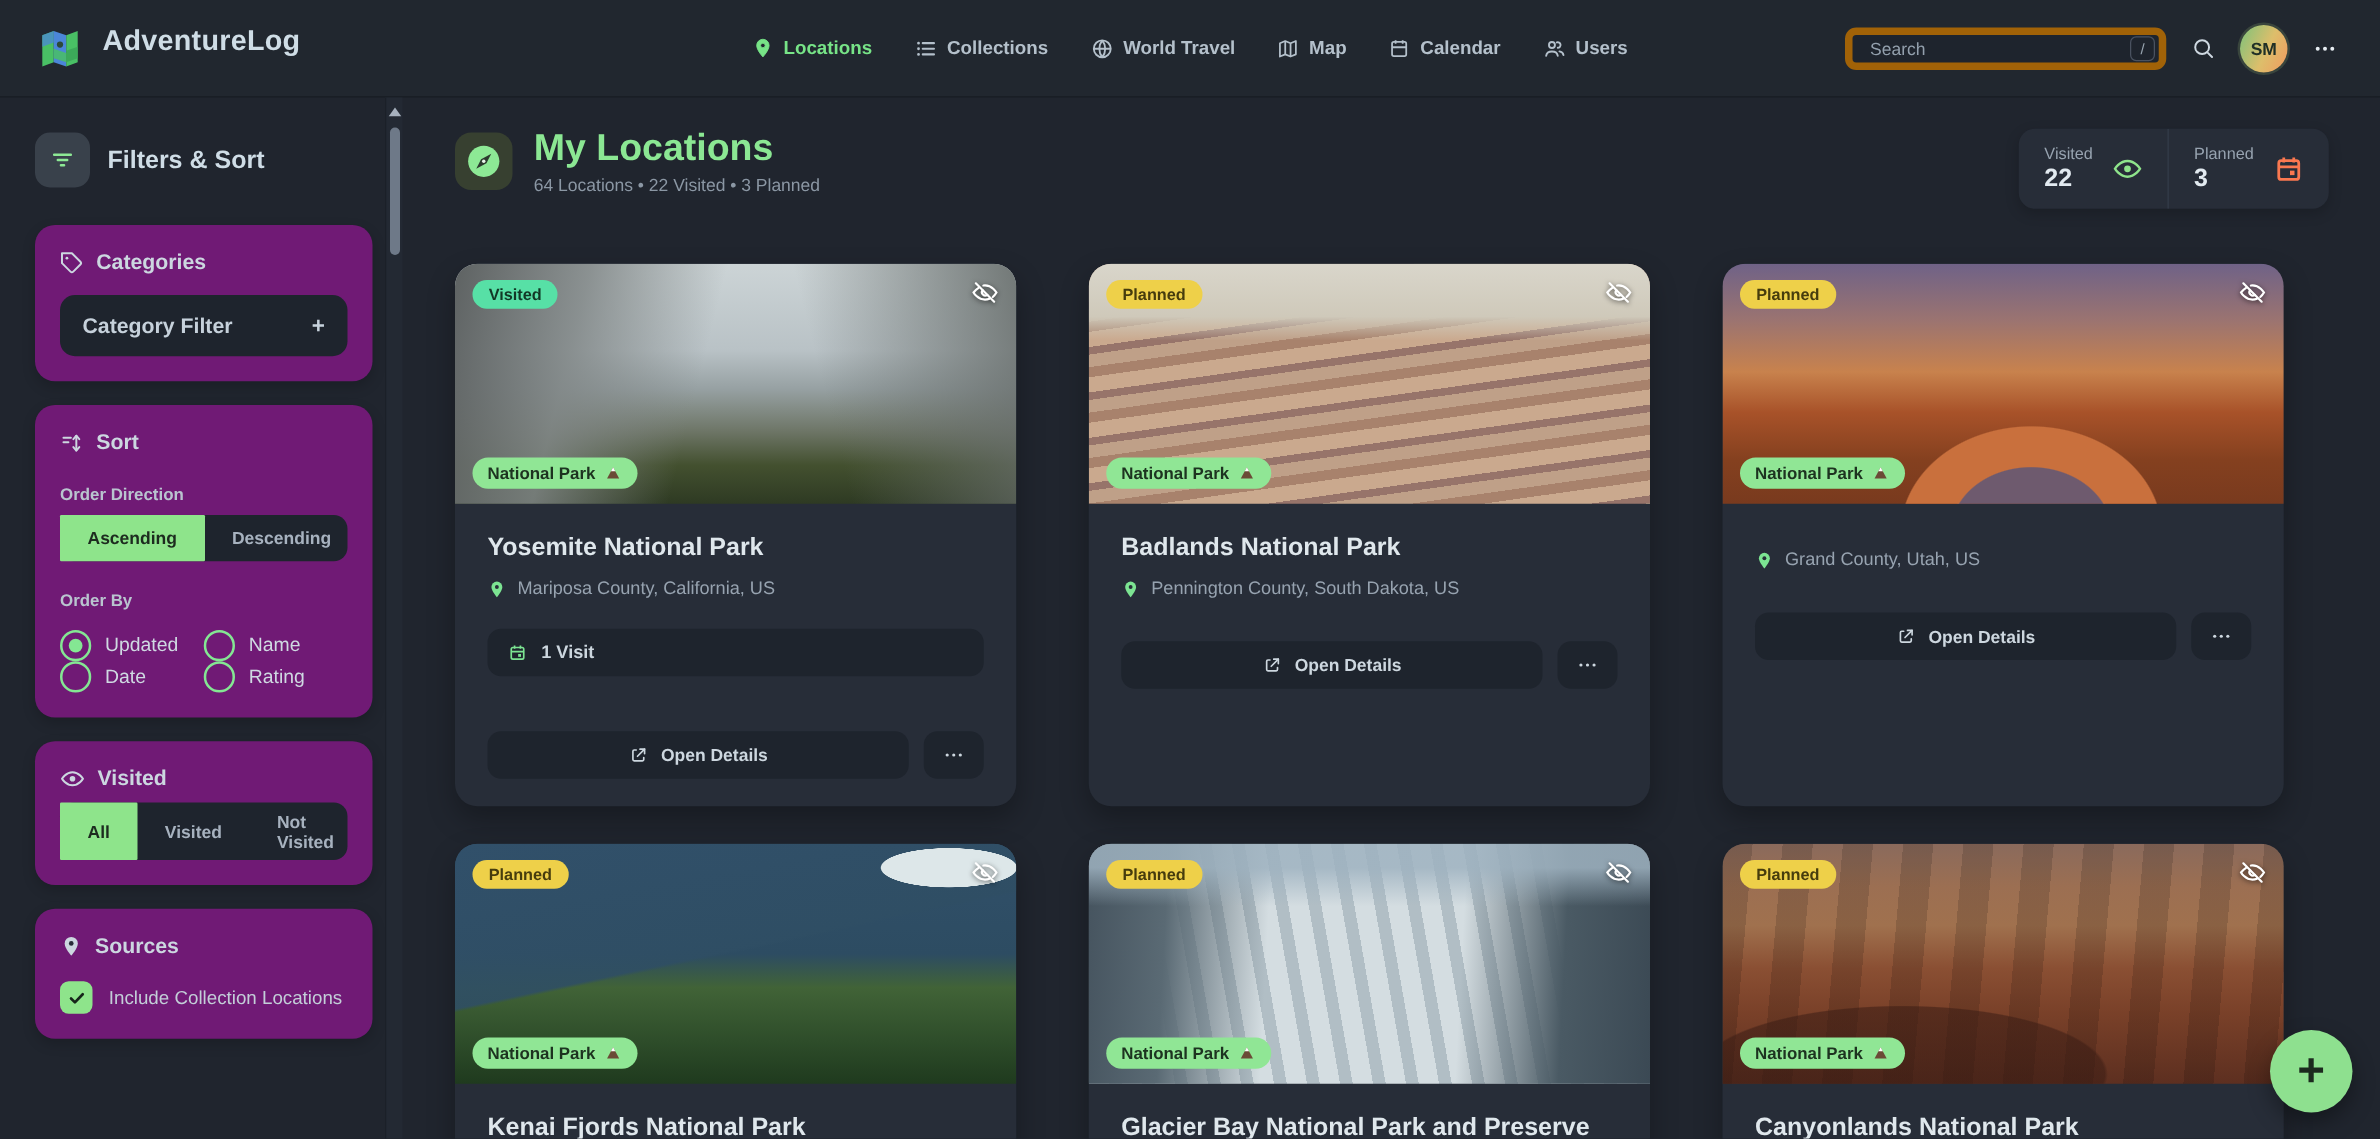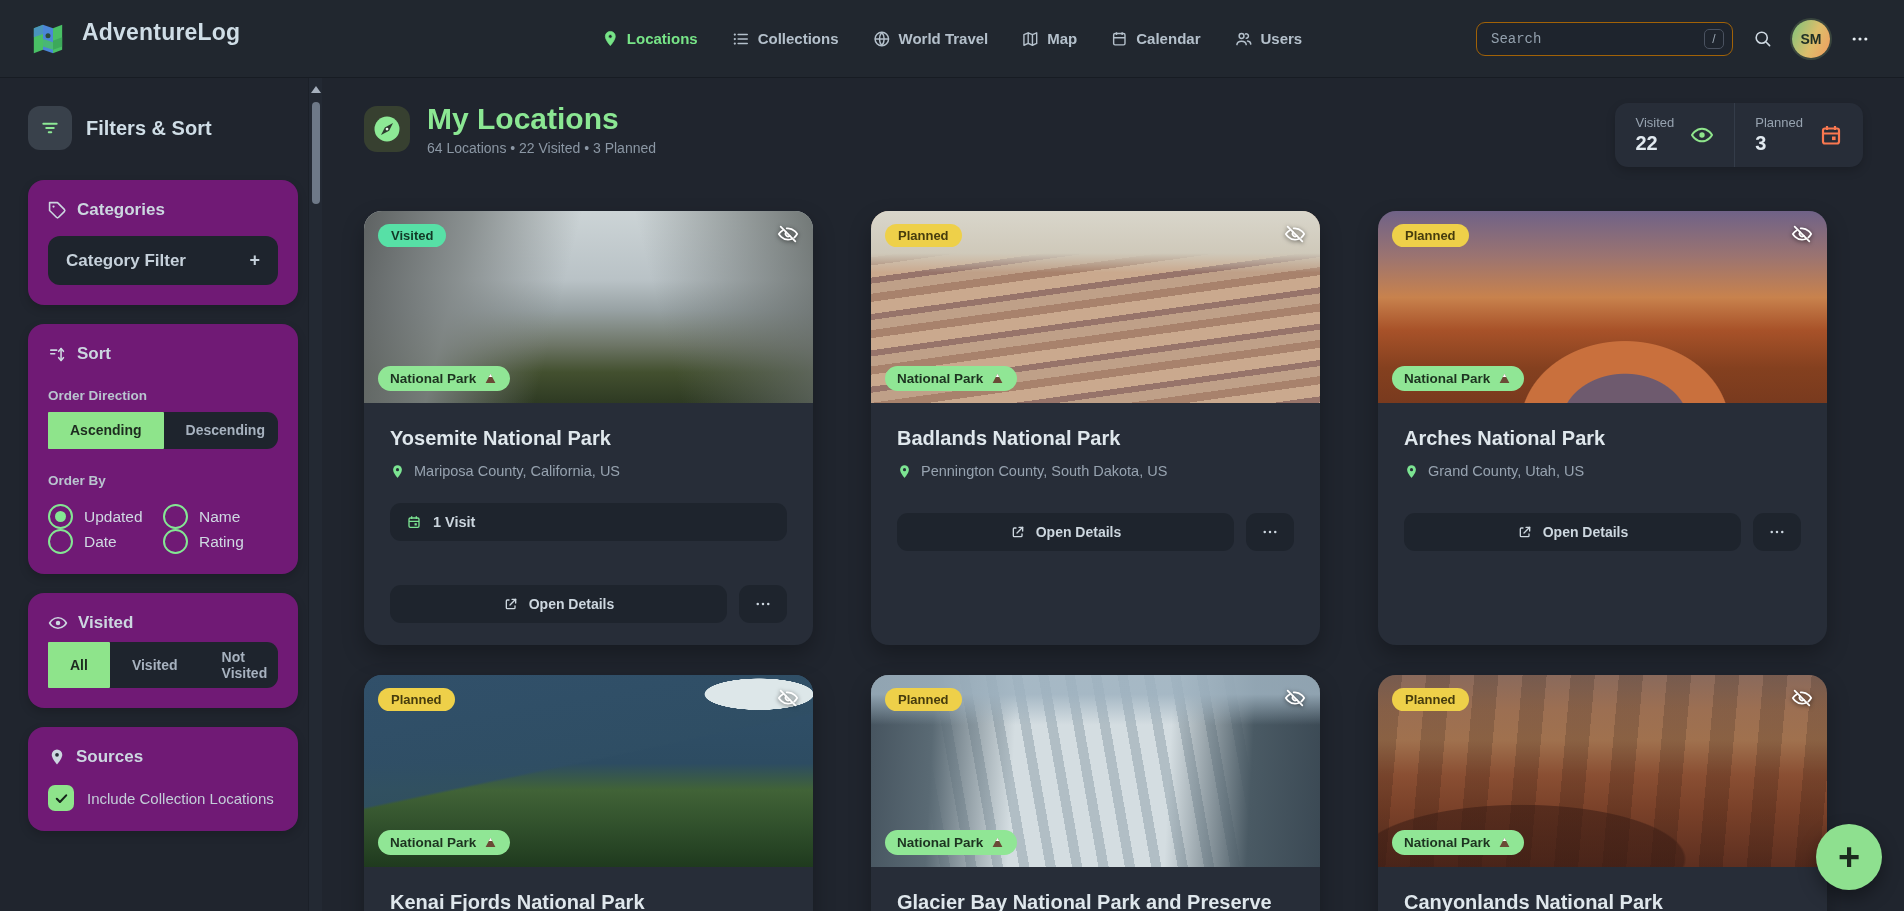--- a/index.html
+++ b/index.html
@@ -11,22 +11,22 @@
     display:flex; align-items:center; padding:0 28px; }
   .brand { display:flex; align-items:flex-start; gap:14px; }
   .brand-name { font-size:23px; font-weight:bold; color:#cfdde6; letter-spacing:.2px; }
   .nav-center { position:absolute; left:50%; transform:translateX(-50%); display:flex; gap:34px; align-items:center; }
   .nav-item { display:flex; align-items:center; gap:8px; font-size:15px; font-weight:bold; color:#b4c0cb; cursor:pointer; }
   .nav-item svg { stroke:#b4c0cb; }
   .nav-item.active { color:#77e487; }
   .nav-item.active svg { stroke:#77e487; }
   .nav-right { margin-left:auto; display:flex; align-items:center; gap:14px; }
   .searchbox { position:relative; width:257px; }
-  .searchbox input { width:100%; height:34px; background:#1e242d; border:1px solid #a16207; border-radius:9px;
-    color:#7dd3fc; font-size:14px; padding:0 40px 0 14px; outline:none; font-family:Liberation Mono, monospace; }
+  .searchbox input { width:100%; height:34px; background:#1e242d; border:6px solid #a16207; border-radius:9px;
+    color:#7dd3fc; font-size:14px; padding:0 40px 0 14px; outline:none; font-family:Liberation Sans, sans-serif; }
   .searchbox input::placeholder { color:#8removed; color:#93a0ad; }
   .search-kbd { position:absolute; right:9px; top:7px; width:20px; height:20px; border:1px solid #4a5260;
     border-radius:5px; font-size:12px; color:#9aa6b2; display:flex; align-items:center; justify-content:center; }
   .icon-btn { background:none; border:none; cursor:pointer; display:flex; align-items:center; justify-content:center; padding:6px; }
   .avatar { width:38px; height:38px; border-radius:50%; background:linear-gradient(115deg,#85c279 5%,#ddbe6b 55%,#ef9f60 95%);
     display:flex; align-items:center; justify-content:center; font-weight:bold; font-size:14px; color:#203026;
     box-shadow:0 0 0 2px #39453d; cursor:pointer; }
 
   
   .content { display:flex; height:833px; }
@@ -533,21 +533,20 @@
             <span>National Park</span>
             <span>
               <svg width="15" height="15" viewBox="0 0 24 24">
                   <path d="M12 4.5L19.8 19H4.2z" fill="#6b4a36"></path>
                   <path d="M12 4.5l2.8 5.2H9.2z" fill="#fff"></path>
                 </svg>
             </span>
           </span>
         </div>
         <div class="card-body">
-          <div class="card-title">Arches National Park</div>
           <div class="loc-row">
             <span>
               <svg width="15" height="15" viewBox="0 0 24 24">
                   <path d="M12 2a7 7 0 0 0-7 7c0 5.2 7 13 7 13s7-7.8 7-13a7 7 0 0 0-7-7z" fill="#7ce492"></path>
                   <circle cx="12" cy="9" r="2.5" fill="#272d38"></circle>
                 </svg>
             </span>
             <span>Grand County, Utah, US</span>
           </div>
           <div class="card-foot foot-gap-sm">

